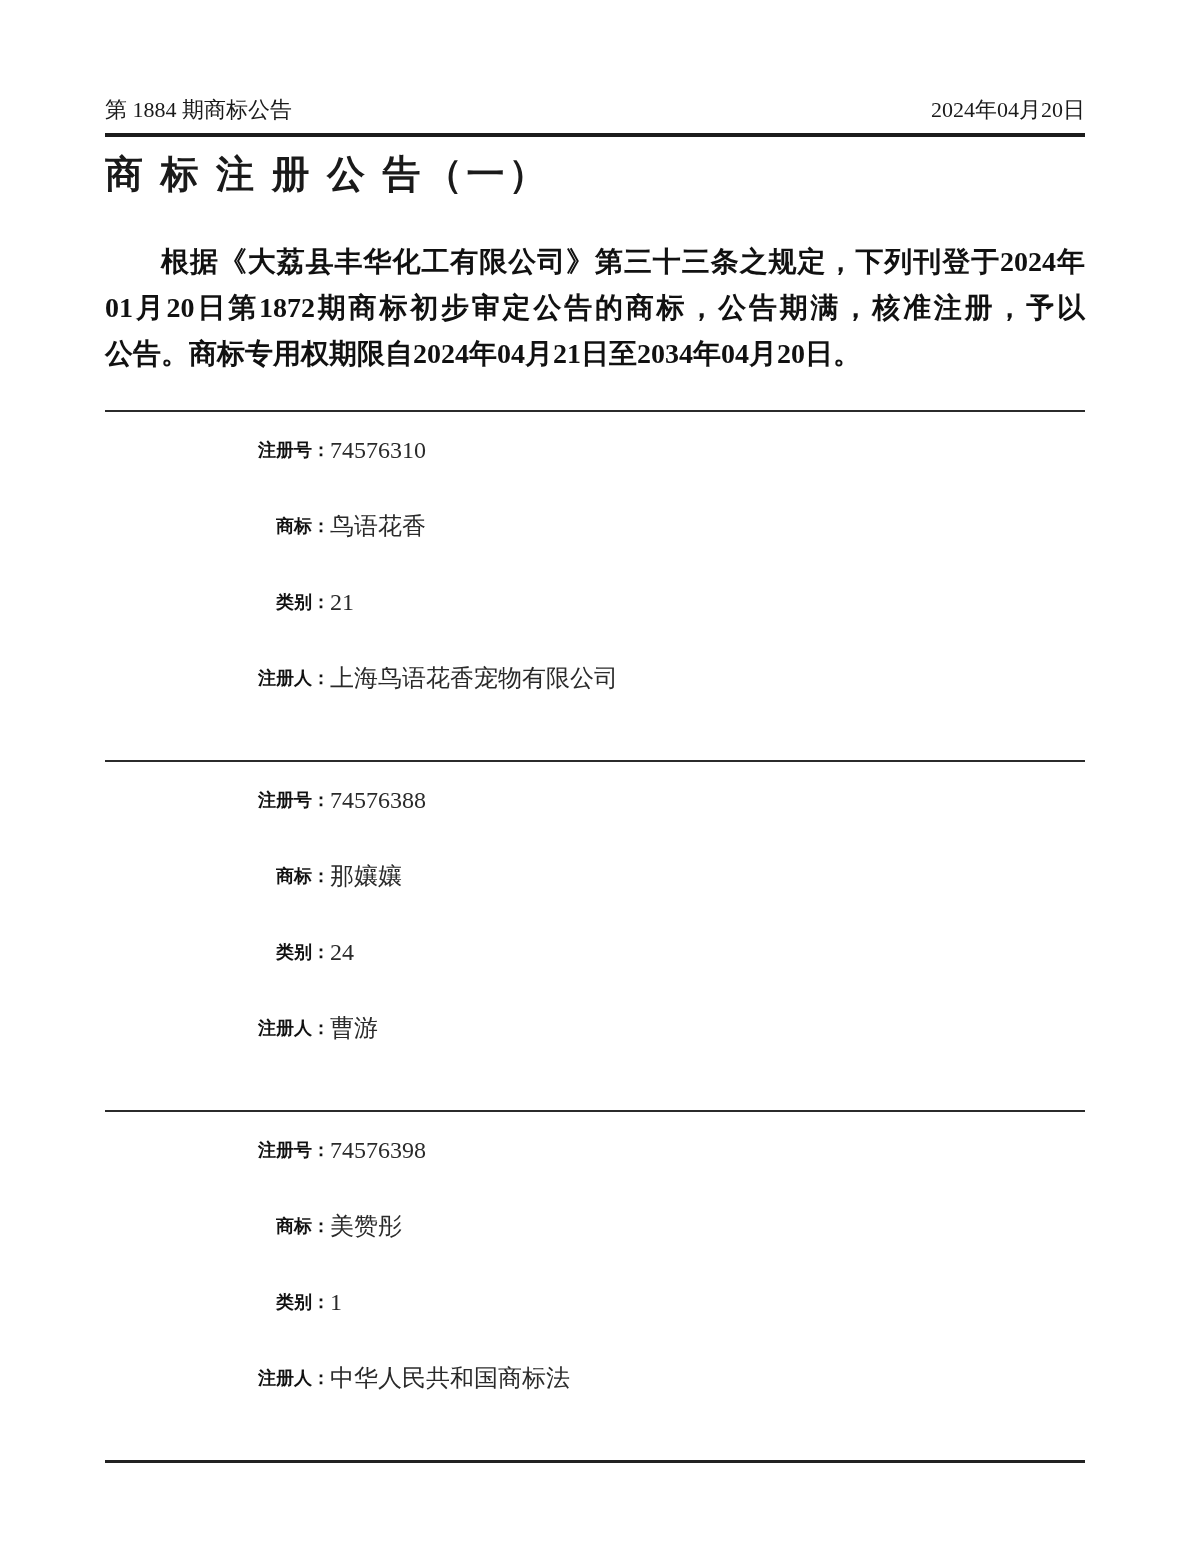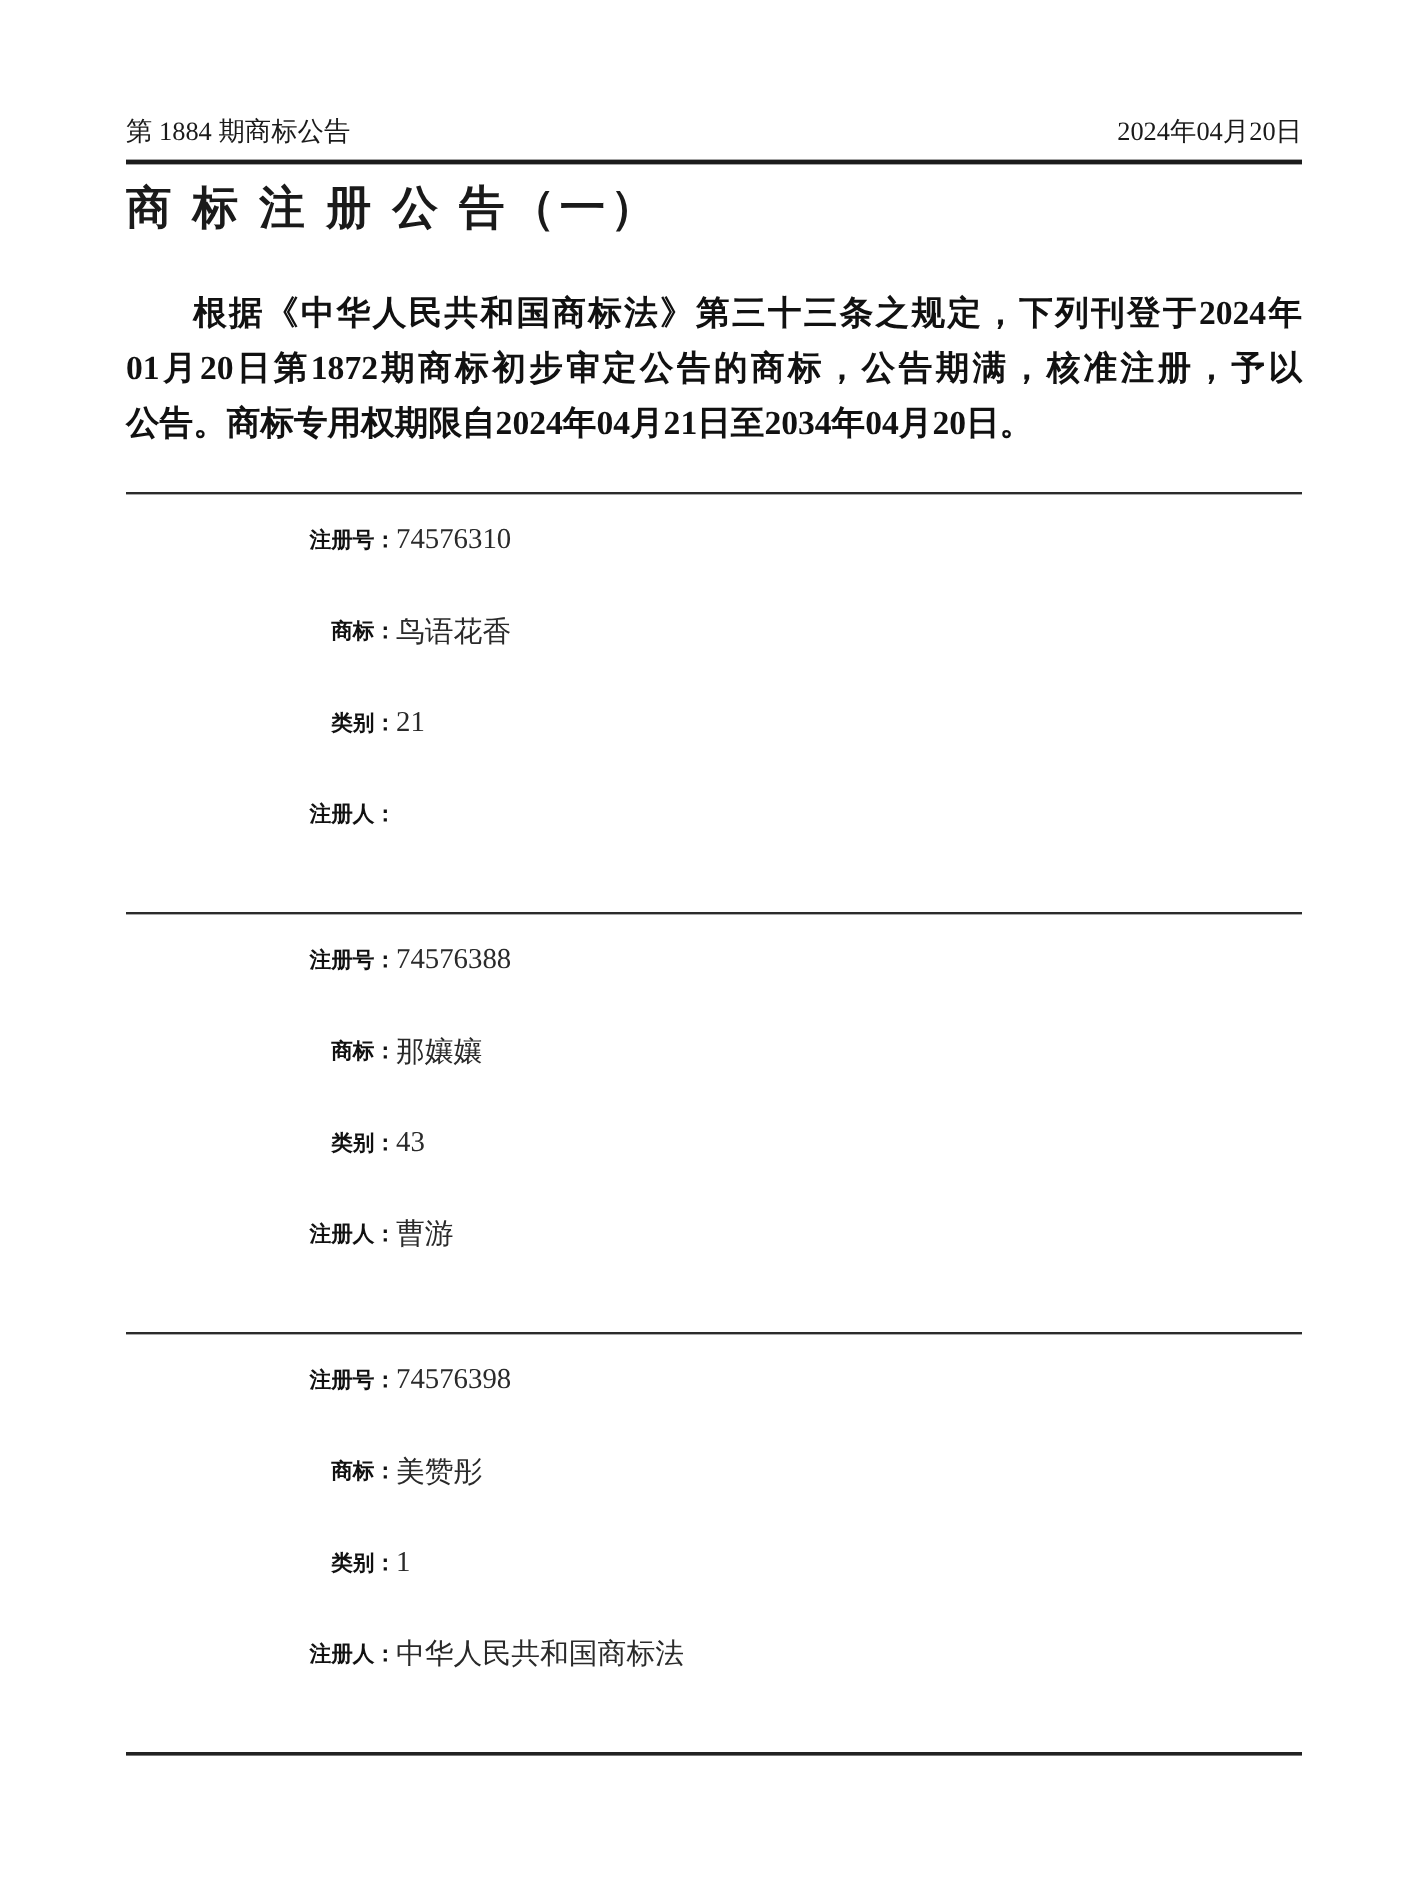--- a/index.html
+++ b/index.html
@@ -95,21 +95,21 @@
 
   <div class="header-bar">
     <span>第 1884 期商标公告</span>
     <span>2024年04月20日</span>
   </div>
   <div class="header-rule"></div>
 
   <div class="doc-title">商 标 注 册 公 告（一）</div>
 
   <div class="intro">
-    <div class="intro-line first justify-last">根据《中华人民共和国商标法》第三十三条之规定，下列刊登于2024年</div>
+    <div class="intro-line first justify-last">根据《大荔县丰华化工有限公司》第三十三条之规定，下列刊登于2024年</div>
     <div class="intro-line justify-last">01月20日第1872期商标初步审定公告的商标，公告期满，核准注册，予以</div>
     <div class="intro-line">公告。商标专用权期限自2024年04月21日至2034年04月20日。</div>
   </div>
 
   <div class="entries">
 
     <div class="entry">
       <div class="entry-row">
         <span class="field-label">注册号：</span>
         <span class="field-value">74576310</span>
@@ -117,35 +117,36 @@
       <div class="entry-row">
         <span class="field-label">商标：</span>
         <span class="field-value">鸟语花香</span>
       </div>
       <div class="entry-row">
         <span class="field-label">类别：</span>
         <span class="field-value">21</span>
       </div>
       <div class="entry-row">
         <span class="field-label">注册人：</span>
+        <span class="field-value">上海鸟语花香宠物有限公司</span>
       </div>
     </div>
 
     <div class="entry">
       <div class="entry-row">
         <span class="field-label">注册号：</span>
         <span class="field-value">74576388</span>
       </div>
       <div class="entry-row">
         <span class="field-label">商标：</span>
         <span class="field-value">那孃孃</span>
       </div>
       <div class="entry-row">
         <span class="field-label">类别：</span>
-        <span class="field-value">43</span>
+        <span class="field-value">24</span>
       </div>
       <div class="entry-row">
         <span class="field-label">注册人：</span>
         <span class="field-value">曹游</span>
       </div>
     </div>
 
     <div class="entry">
       <div class="entry-row">
         <span class="field-label">注册号：</span>

